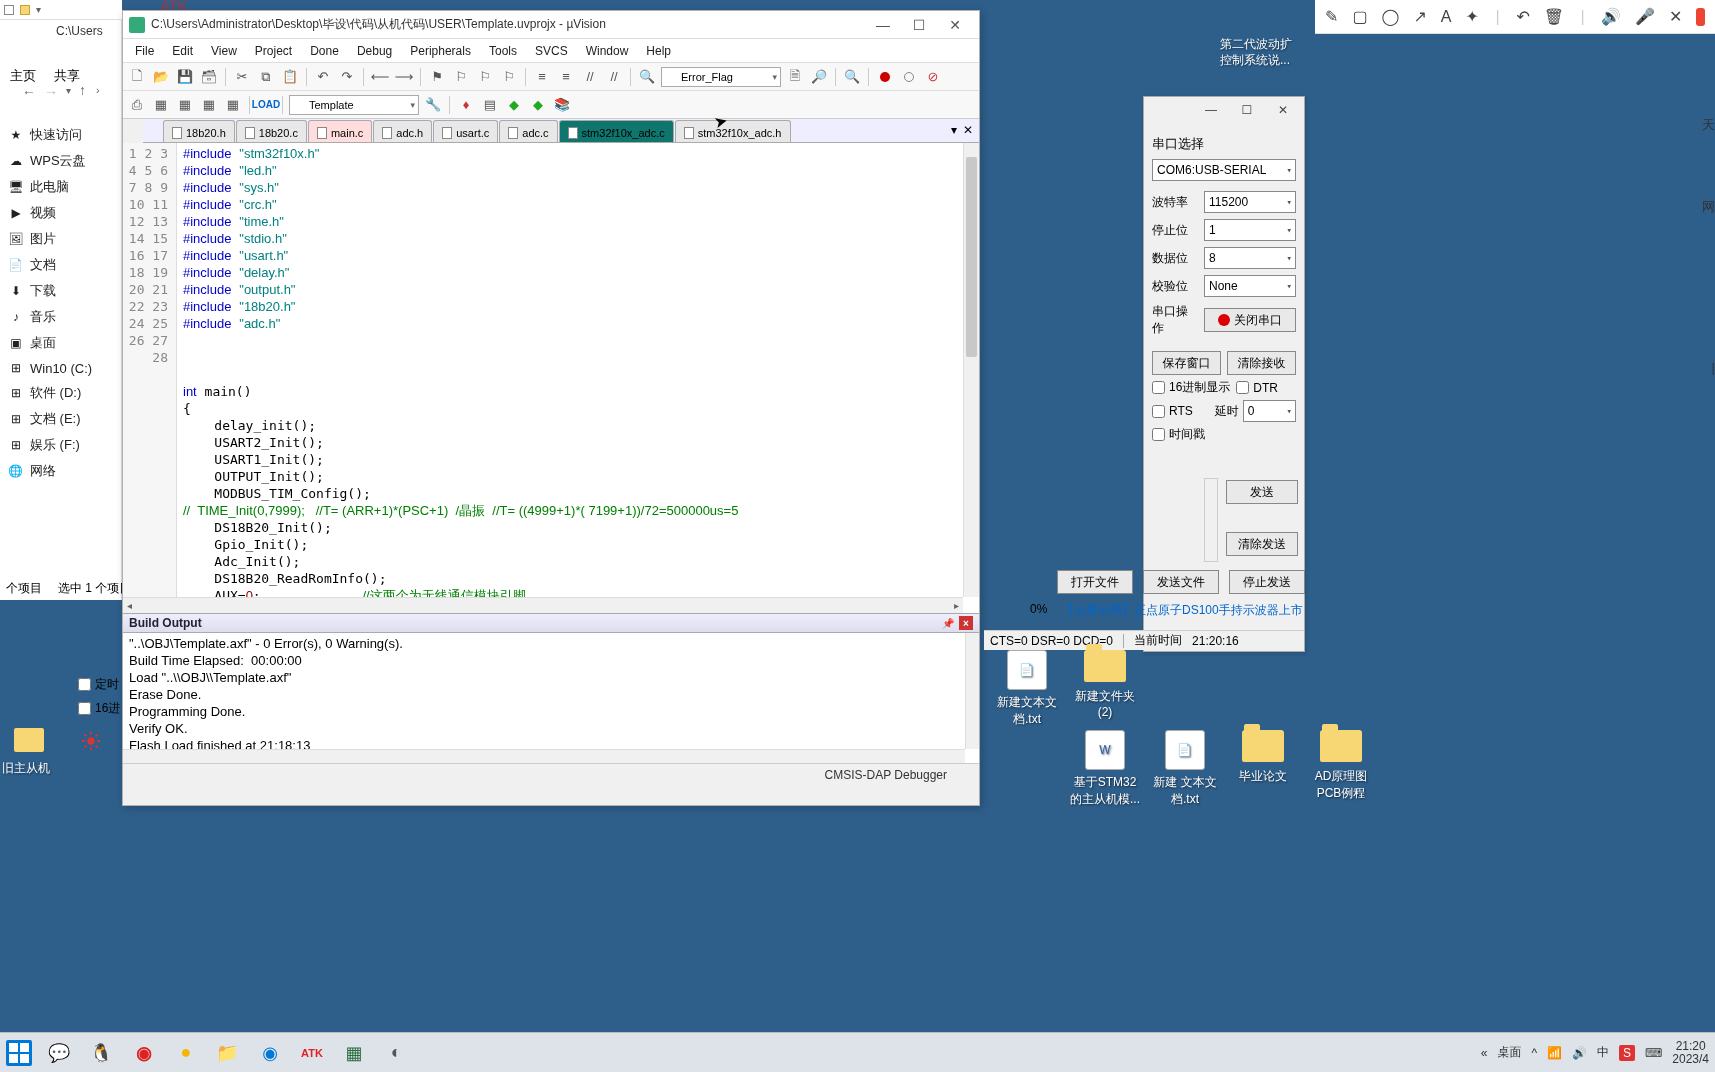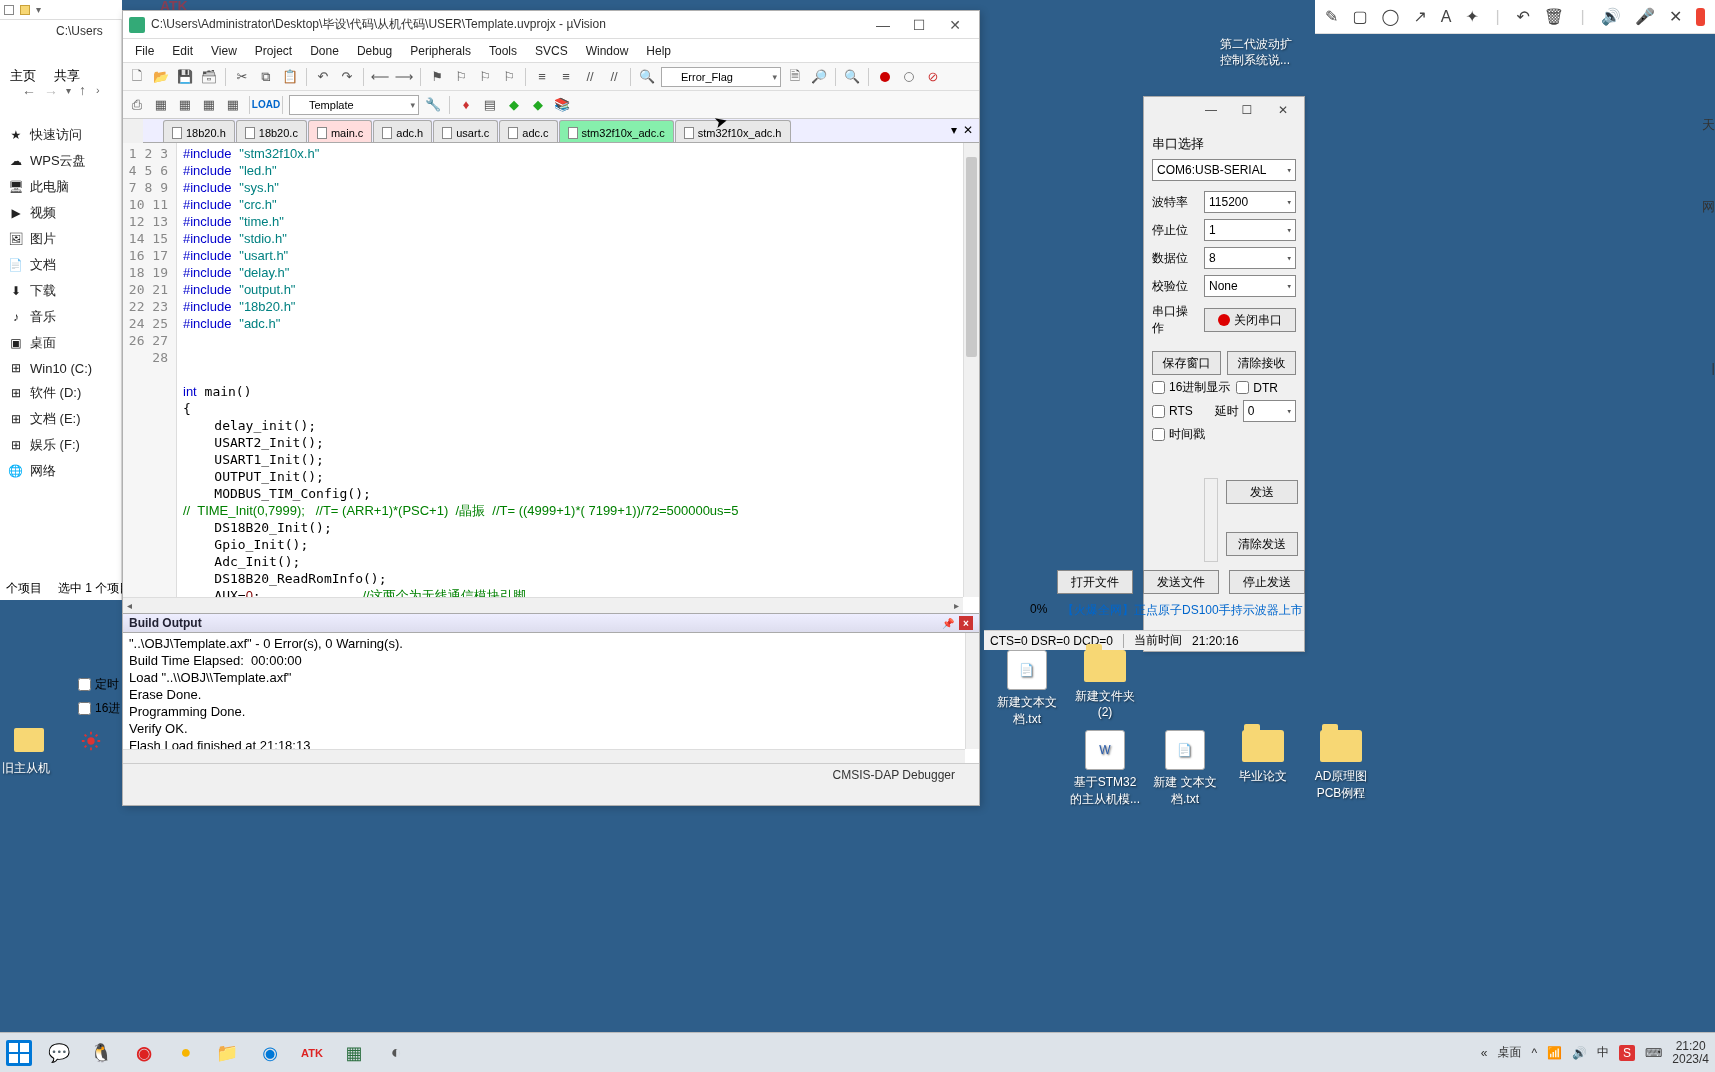--- a/index.html
+++ b/index.html
@@ -33,42 +33,42 @@
 .tb-btn { width: 20px; height: 20px; display: inline-flex; align-items: center; justify-content: center; font-size: 13px; color: #555; border: 1px solid transparent; }
 .tb-sep { width: 1px; height: 18px; background: #ccc; margin: 0 2px; }
 .tb-combo { height: 20px; border: 1px solid #aaa; background: #fff; font-size: 11px; padding: 0 18px 0 19px; position: relative; display: inline-flex; align-items: center; }
 .tb-combo::after { content: "▾"; position: absolute; right: 3px; font-size: 9px; color: #666; }
 .keil-toolbar2 { height: 28px; background: #f8f8f8; border-bottom: 1px solid #ccc; display: flex; align-items: center; padding: 0 4px; gap: 4px; }
 
 .tabs-row { height: 24px; background: #eef; display: flex; align-items: flex-end; padding-left: 20px; border-bottom: 1px solid #aaa; position: relative; margin-left: 20px; }
 .ftab { height: 22px; padding: 2px 8px 0 8px; font-size: 11px; border: 1px solid #aaa; border-bottom: none; margin-right: 1px; background: #e8e8e8; display: flex; align-items: center; gap: 4px; border-radius: 3px 3px 0 0; }
 .ftab .fico { width: 10px; height: 12px; background: #fff; border: 1px solid #888; display: inline-block; }
 .ftab.active { background: #fdd; }
-.ftab.pink { background: #86efac; }
+.ftab.pink { background: #0f766e; }
 .tabs-row .tright { position: absolute; right: 6px; top: 4px; display: flex; gap: 6px; font-size: 12px; }
 
 .editor { position: relative; height: 470px; background: #fff; display: flex; overflow: hidden; }
 .gutter { width: 54px; background: #f6f6f6; border-right: 1px solid #ddd; text-align: right; padding: 2px 8px 0 0; font-family: Consolas, monospace; font-size: 13px; color: #888; line-height: 17px; }
 .code { flex: 1; padding: 2px 0 0 6px; font-family: Consolas, monospace; font-size: 13px; line-height: 17px; white-space: pre; overflow: hidden; }
 .kw { color: #0000cc; }
 .str { color: #008080; }
 .cmt { color: #008000; }
 .num { color: #800000; }
 .editor-scroll-v { position: absolute; right: 0; top: 0; bottom: 16px; width: 16px; background: #f0f0f0; border-left: 1px solid #ddd; }
 .editor-scroll-v .thumb { position: absolute; left: 2px; right: 2px; top: 14px; height: 200px; background: #c8c8c8; border-radius: 2px; }
 .editor-scroll-h { position: absolute; left: 0; right: 16px; bottom: 0; height: 16px; background: #f0f0f0; border-top: 1px solid #ddd; display: flex; align-items: center; justify-content: space-between; padding: 0 4px; font-size: 10px; color: #666;}
 
 .build-header { height: 20px; background: linear-gradient(#eef, #dde); border-top: 1px solid #aaa; border-bottom: 1px solid #aaa; padding: 2px 6px; font-size: 12px; font-weight: bold; color: #223; display: flex; align-items: center; }
 .build-header .spacer { flex: 1; }
 .build-header .pin { font-size: 10px; margin-right: 4px; }
 .build-header .x { width: 14px; height: 14px; background: #c33; color: #fff; display: inline-flex; align-items: center; justify-content: center; font-size: 10px; }
 .build-out { height: 130px; background: #fff; font-family: Consolas, monospace; font-size: 13px; padding: 2px 6px; line-height: 17px; white-space: pre; position: relative; overflow: hidden;}
 .build-out .sv { position: absolute; right: 0; top: 0; bottom: 14px; width: 14px; background: #f0f0f0; border-left: 1px solid #ddd; }
 .build-out .sh { position: absolute; left: 0; right: 14px; bottom: 0; height: 14px; background: #f0f0f0; border-top: 1px solid #ddd; }
-.keil-status { height: 22px; background: #f0f0f0; border-top: 1px solid #ccc; display: flex; align-items: center; justify-content: flex-end; padding: 0 24px; font-size: 12px; color: #333; }
+.keil-status { height: 22px; background: #f0f0f0; border-top: 1px solid #ccc; display: flex; align-items: center; justify-content: flex-end; padding: 0 32px; font-size: 12px; color: #333; }
 
 
 .serial { position: absolute; left: 1143px; top: 96px; width: 162px; height: 556px; background: #f0f0f0; border: 1px solid #aaa; box-shadow: 1px 1px 4px rgba(0,0,0,0.15); }
 .serial-titlebar { position: absolute; right: 0; top: 0; height: 26px; display: flex; align-items: center; gap: 6px; padding-right: 6px;}
 .serial-titlebar .wb { width: 30px; height: 22px; display: inline-flex; align-items: center; justify-content: center; font-size: 12px; color: #444;}
 .serial-body { padding: 30px 8px 6px 8px; font-size: 12px; margin-top: 6px; }
 .sgroup-title { font-size: 13px; margin: 2px 0 6px 0; }
 .srow { display: flex; align-items: center; margin: 6px 0; gap: 6px;}
 .srow label { width: 46px; }
 .scombo { flex: 1; height: 22px; border: 1px solid #888; background: #fff; padding: 0 12px 0 4px; position: relative; font-family: Consolas, monospace; font-size: 12px; display: flex; align-items: center;}

